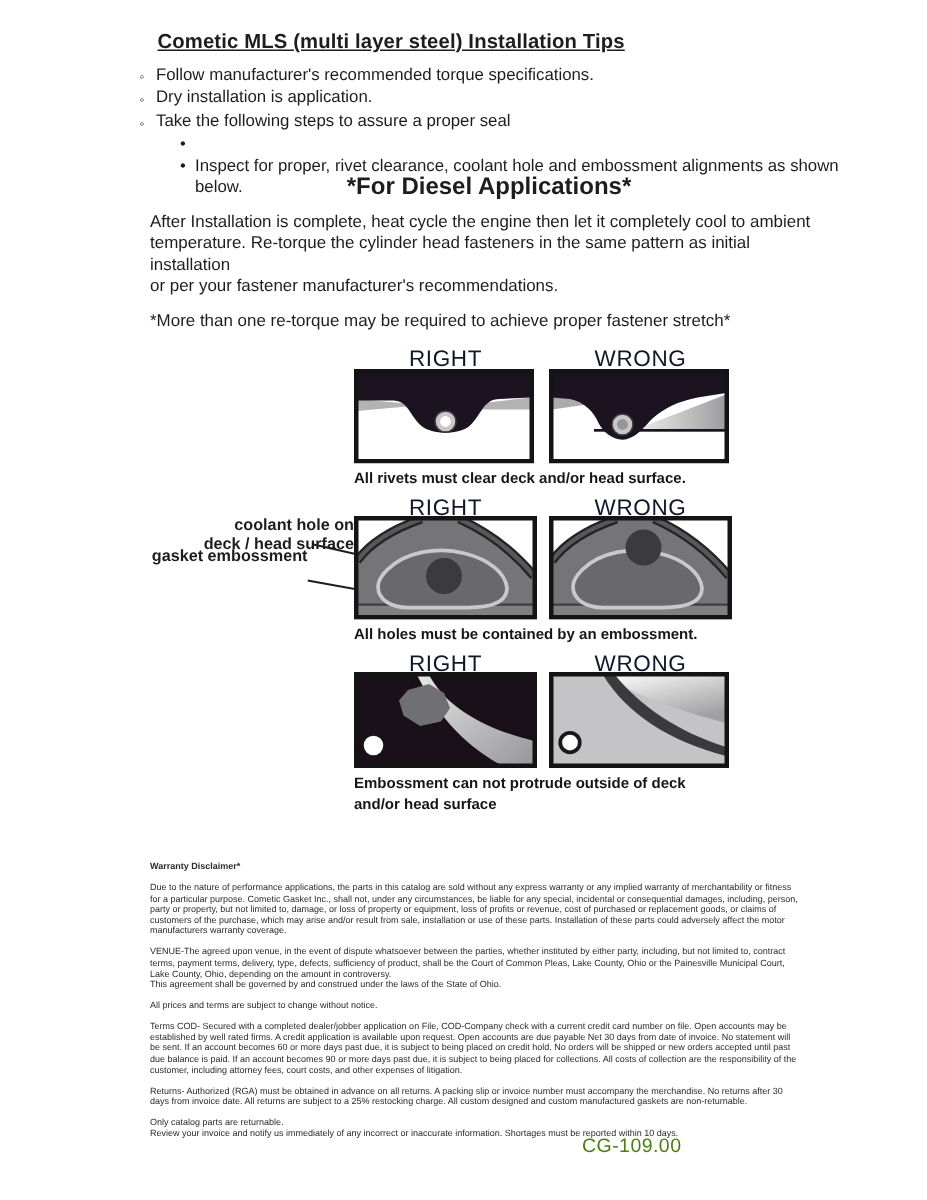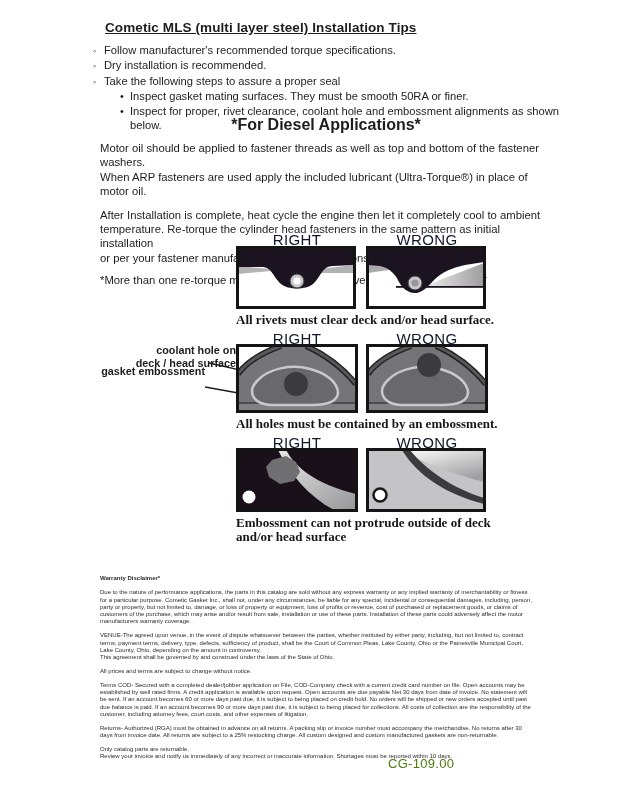--- a/index.html
+++ b/index.html
@@ -21,21 +21,21 @@
   
   .diesel-block { position:absolute; left:100px; top:116px; width:452px; }
   .diesel-heading { font-size:16px; font-weight:bold; margin:0 0 7px 0;text-align:center; }
   .para { font-size:11.3px; line-height:14.4px; margin:0 0 9px 0; white-space:pre-line; }
   .note { font-size:11.3px; margin-top:2px; }
 
   
   .dg-label { position:absolute; font-size:15px; letter-spacing:.4px; text-align:center; width:122px; color:#0f172a; }
   .dg-box { position:absolute; }
   .dg-box svg { display:block; }
-  .dg-caption { position:absolute; font-size:13px; font-weight:bold; line-height:13.5px; white-space:pre-line; color:#161618;font-family:Liberation Serif, serif; }
+  .dg-caption { position:absolute; font-size:10px; font-weight:bold; line-height:13.5px; white-space:pre-line; color:#161618; }
 
   .lbl-r1 { left:236px; top:231px; } .lbl-w1 { left:366px; top:231px; }
   .box-r1 { left:236px; top:246px; } .box-w1 { left:366px; top:246px; }
   .cap-1  { left:236px; top:313px; }
 
   .lbl-r2 { left:236px; top:330px; } .lbl-w2 { left:366px; top:330px; }
   .box-r2 { left:236px; top:344px; } .box-w2 { left:366px; top:344px; }
   .cap-2  { left:236px; top:417px; }
 
   .lbl-r3 { left:236px; top:434px; } .lbl-w3 { left:366px; top:434px; }
@@ -61,40 +61,37 @@
 <div class="page">
 
   <div class="header-block">
     <div class="title">Cometic MLS (multi layer steel) Installation Tips</div>
     <div class="bullet-row">
       <span class="bullet-marker">◦</span>
       <span>Follow manufacturer's recommended torque specifications.</span>
     </div>
     <div class="bullet-row">
       <span class="bullet-marker">◦</span>
-      <span>Dry installation is recommended.</span>
+      <span>Dry installation is application.</span>
     </div>
     <div class="bullet-row">
       <span class="bullet-marker">◦</span>
       <span>Take the following steps to assure a proper seal</span>
     </div>
     <div class="bullet-row sub-row">
       <span class="bullet-marker">•</span>
-      <span>Inspect gasket mating surfaces.  They must be smooth 50RA or finer.</span>
     </div>
     <div class="bullet-row sub-row">
       <span class="bullet-marker">•</span>
       <span>Inspect for proper, rivet clearance, coolant hole and embossment alignments as shown below.</span>
     </div>
   </div>
 
   <div class="diesel-block">
     <div class="diesel-heading">*For Diesel Applications*</div>
-    <div class="para">Motor oil should be applied to fastener threads as well as top and bottom of the fastener washers.
-When ARP fasteners are used apply the included lubricant (Ultra-Torque®) in place of motor oil.</div>
     <div class="para">After Installation is complete, heat cycle the engine then let it completely cool to ambient
 temperature. Re-torque the cylinder head fasteners in the same pattern as initial installation
 or per your fastener manufacturer's recommendations.</div>
     <div class="note">*More than one re-torque may be required to achieve proper fastener stretch*</div>
   </div>
 
   <div class="dg-label lbl-r1">RIGHT</div>
   <div class="dg-label lbl-w1">WRONG</div>
 
   <div class="dg-box box-r1">

